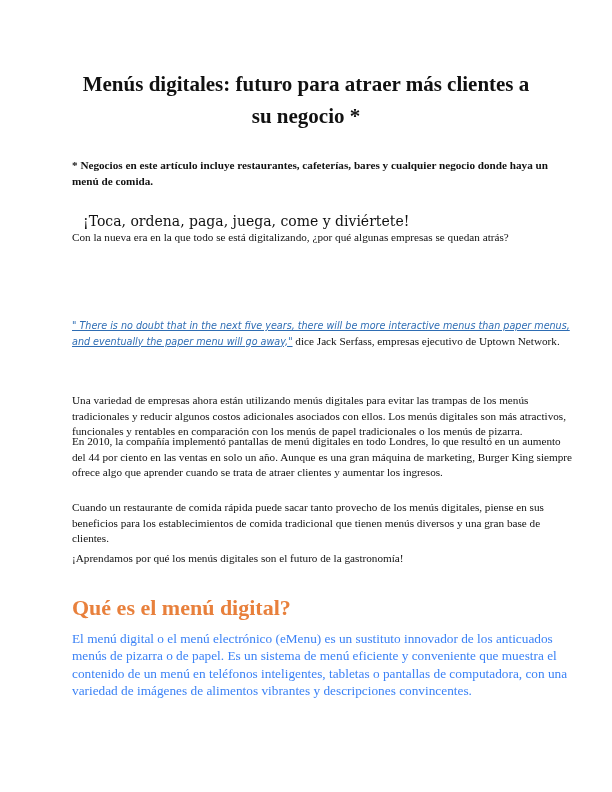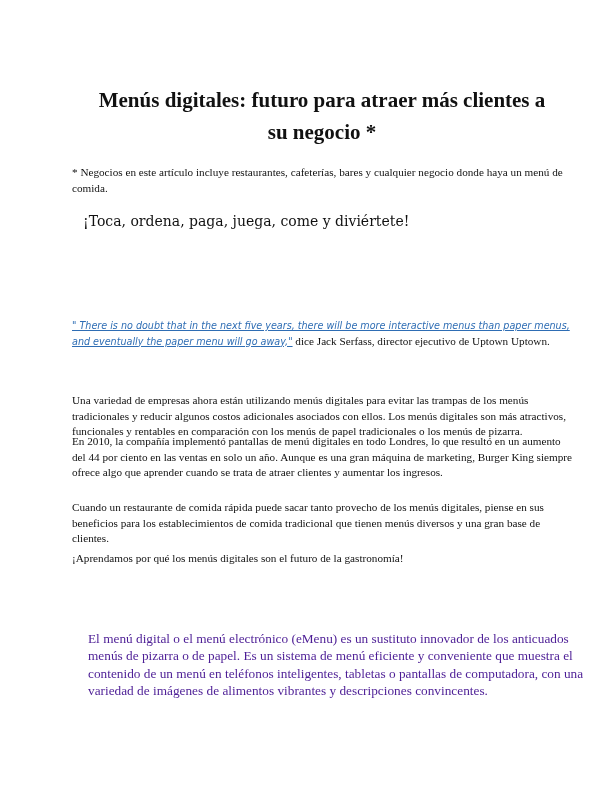--- a/index.html
+++ b/index.html
@@ -3,28 +3,28 @@
   <meta charset="utf-8">
   <style>
     html, body { margin: 0; padding: 0; background: #ffffff; }
     body { width: 612px; height: 792px; position: relative; overflow: hidden; color: #111; }
     .page { position: absolute; left: 0; top: 0; width: 612px; height: 792px; background: #fff; }
     .title {
       position: absolute; left: 80px; width: 452px; top: 68px;
       text-align: center;
       font-family: "Liberation Serif", "DejaVu Serif", serif;
       font-weight: bold; font-size: 21px; line-height: 32px; color: #111;
-      margin: 16px;
+      margin: 0;
     }
     .body-text {
       font-family: "Liberation Serif", "DejaVu Serif", serif;
       font-size: 11.2px; line-height: 15.5px; color: #111;
       margin: 0; position: absolute; left: 72px; width: 500px;
     }
-    .footnote { top: 165px; }
+    .footnote { top: 158px; font-weight: bold; }
     .tagline {
       position: absolute; left: 72px; top: 201px;
       font-family: "DejaVu Serif", serif; font-size: 14px; line-height: 18px; color: #111; margin: 11px;
     }
     .p1 { top: 230px; }
     .p2 { top: 266px; }
     .quote-para { top: 318px; }
     .quote-link {
       font-family: "DejaVu Sans", sans-serif; font-style: italic; font-size: 9.6px;
       color: #2e6db4; text-decoration: underline;
@@ -32,38 +32,40 @@
     .p3 { top: 369px; margin-top: 24px; }
     .p4 { top: 434px; }
     .p5 { top: 500px; }
     .p6 { top: 551px; }
     .h2 {
       position: absolute; left: 72px; top: 594px; margin: 0;
       font-family: "Liberation Serif", "DejaVu Serif", serif; font-weight: bold;
       font-size: 22px; line-height: 28px; color: #e8803c;
     }
     .p7 {
-      position: absolute; left: 88px; top: 630px; width: 500px; margin: 0;
-      font-family: "Liberation Serif", "DejaVu Serif", serif; font-size: 13.3px; line-height: 17.3px; color: #4c1d95;
+      position: absolute; left: 72px; top: 630px; width: 500px; margin: 0;
+      font-family: "Liberation Serif", "DejaVu Serif", serif; font-size: 13.3px; line-height: 17.3px; color: #3b82f6;
     }
   </style>
 </head>
 <body>
 
 <div class="page">
   <h1 class="title">Menús digitales: futuro para atraer más clientes a su negocio *</h1>
 
   <p class="body-text footnote">* Negocios en este artículo incluye restaurantes, cafeterías, bares y cualquier negocio donde haya un menú de comida.</p>
 
   <p class="tagline">¡Toca, ordena, paga, juega, come y diviértete!</p>
 
+  <p class="body-text p1">Con la nueva era en la que todo se está digitalizando, ¿por qué algunas empresas se quedan atrás?</p>
 
   <p class="body-text quote-para">
-    <a class="quote-link">" There is no doubt that in the next five years, there will be more interactive menus than paper menus, and eventually the paper menu will go away,"</a><span> dice Jack Serfass, director ejecutivo de Uptown Uptown.</span>
+    <a class="quote-link">" There is no doubt that in the next five years, there will be more interactive menus than paper menus, and eventually the paper menu will go away,"</a><span> dice Jack Serfass, empresas ejecutivo de Uptown Network.</span>
   </p>
 
   <p class="body-text p3">Una variedad de empresas ahora están utilizando menús digitales para evitar las trampas de los menús tradicionales y reducir algunos costos adicionales asociados con ellos. Los menús digitales son más atractivos, funcionales y rentables en comparación con los menús de papel tradicionales o los menús de pizarra.</p>
   <p class="body-text p4">En 2010, la compañía implementó pantallas de menú digitales en todo Londres, lo que resultó en un aumento del 44 por ciento en las ventas en solo un año. Aunque es una gran máquina de marketing, Burger King siempre ofrece algo que aprender cuando se trata de atraer clientes y aumentar los ingresos.</p>
   <p class="body-text p6">¡Aprendamos por qué los menús digitales son el futuro de la gastronomía!</p>
   <p class="body-text p5">Cuando un restaurante de comida rápida puede sacar tanto provecho de los menús digitales, piense en sus beneficios para los establecimientos de comida tradicional que tienen menús diversos y una gran base de clientes.</p>
 
+  <h2 class="h2">Qué es el menú digital?</h2>
   <p class="p7">El menú digital o el menú electrónico (eMenu) es un sustituto innovador de los anticuados menús de pizarra o de papel. Es un sistema de menú eficiente y conveniente que muestra el contenido de un menú en teléfonos inteligentes, tabletas o pantallas de computadora, con una variedad de imágenes de alimentos vibrantes y descripciones convincentes.</p>
 </div>
 
 </body></html>

